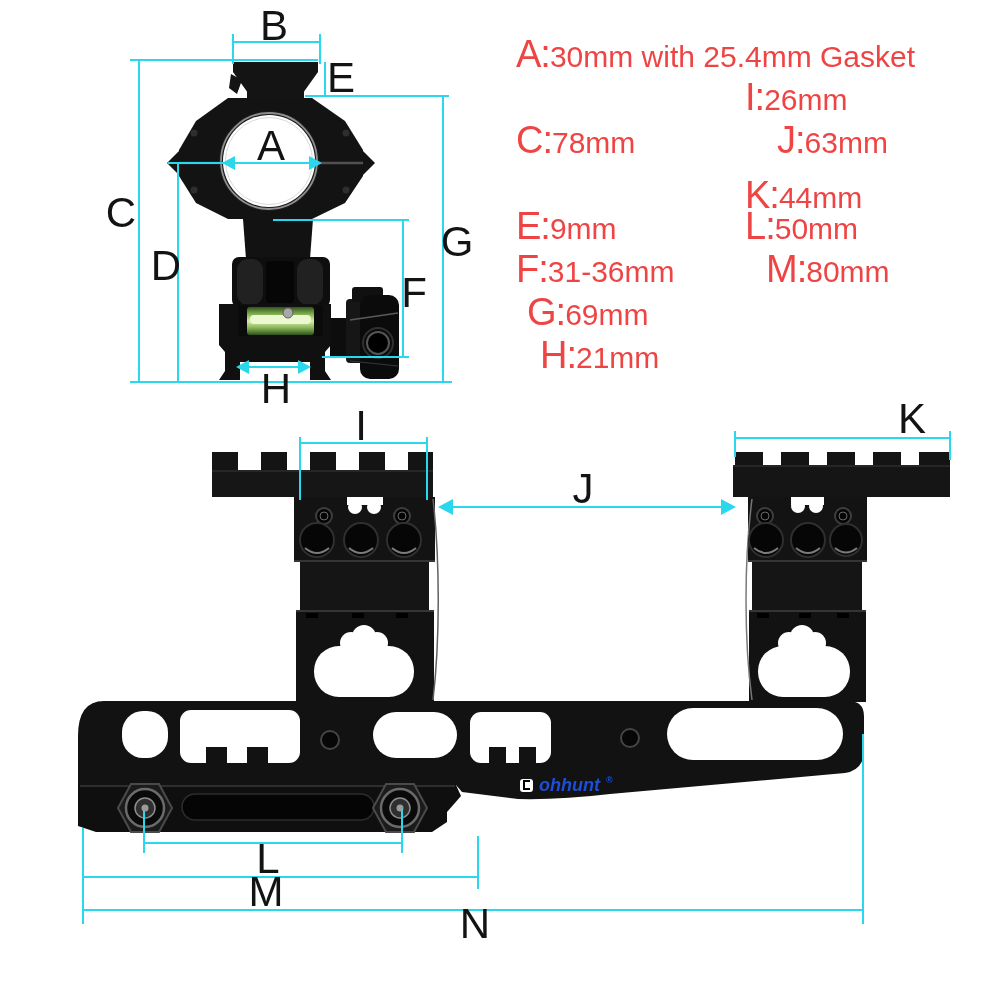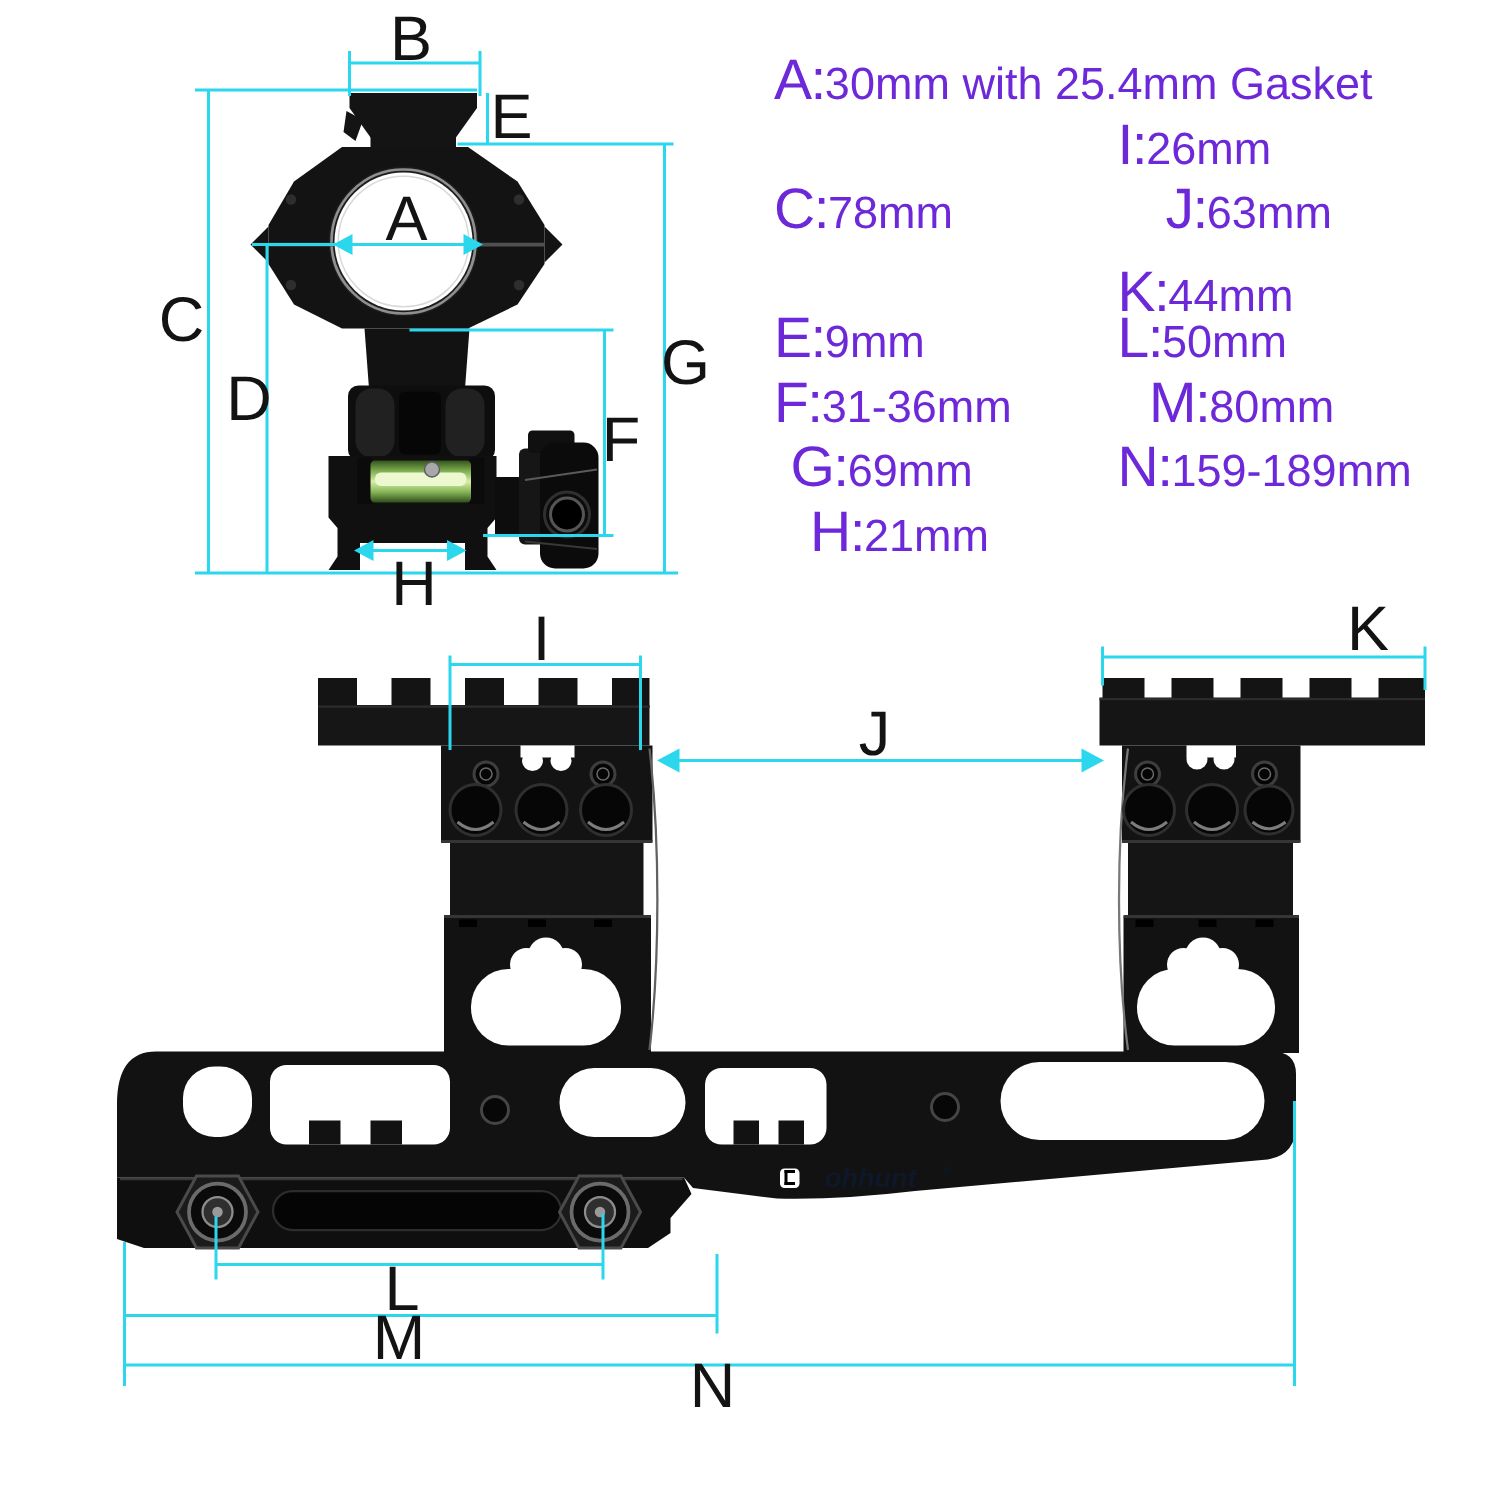--- a/index.html
+++ b/index.html
@@ -1,24 +1,24 @@
 <!DOCTYPE html>
 <html><head>
 <meta charset="utf-8">
 <style>
   html,body{margin:0;padding:0;background:#fff;}
   #stage{position:relative;width:1000px;height:1000px;background:#ffffff;overflow:hidden;
          font-family:"Liberation Sans",sans-serif;}
   #drawing{position:absolute;left:0;top:0;}
   .dim-label{position:absolute;transform:translate(-50%,-50%);font-size:42px;color:#131313;
              line-height:1;white-space:nowrap;}
-  .spec-row{position:absolute;white-space:nowrap;color:#6d28d9;line-height:1;text-align:center;}
+  .spec-row{position:absolute;white-space:nowrap;color:#ef4444;line-height:1;text-align:center;}
   .spec-letter{font-size:38px;letter-spacing:-1px;}
   .spec-value{font-size:30px;}
-  .logo{position:absolute;display:flex;align-items:center;gap:17px;color:#0f172a;
+  .logo{position:absolute;display:flex;align-items:center;gap:6px;color:#1d4ed8;
         font-style:italic;font-weight:bold;font-size:18px;line-height:1;text-align:right;}
   .logo-icon{width:13px;height:13px;background:#fff;border-radius:3px;display:flex;
              align-items:center;justify-content:center;flex:0 0 auto;}
   .logo-icon i{display:block;width:5px;height:6px;border:2px solid #000;border-right:none;}
   .logo-reg{font-size:9px;font-style:normal;transform:translateY(-5px);}
 </style>
 </head>
 <body>
 
 <div id="stage">
@@ -252,21 +252,20 @@
   <div class="spec-row" style="left:516px;top:207px"><span class="spec-letter">E:</span><span class="spec-value">9mm</span></div>
   <div class="spec-row" style="left:516px;top:250px"><span class="spec-letter">F:</span><span class="spec-value">31-36mm</span></div>
   <div class="spec-row" style="left:527px;top:293px"><span class="spec-letter">G:</span><span class="spec-value">69mm</span></div>
   <div class="spec-row" style="left:540px;top:336px"><span class="spec-letter">H:</span><span class="spec-value">21mm</span></div>
 
   <div class="spec-row" style="left:745px;top:78px"><span class="spec-letter">I:</span><span class="spec-value">26mm</span></div>
   <div class="spec-row" style="left:777px;top:121px"><span class="spec-letter">J:</span><span class="spec-value">63mm</span></div>
   <div class="spec-row" style="left:745px;top:176px"><span class="spec-letter">K:</span><span class="spec-value">44mm</span></div>
   <div class="spec-row" style="left:745px;top:207px"><span class="spec-letter">L:</span><span class="spec-value">50mm</span></div>
   <div class="spec-row" style="left:766px;top:250px"><span class="spec-letter">M:</span><span class="spec-value">80mm</span></div>
-  <div class="spec-row" style="left:745px;top:293px"><span class="spec-letter">N:</span><span class="spec-value">159-189mm</span></div>
 
   <div class="logo" style="left:520px;top:776px">
     <span class="logo-icon">
         <i></i>
       </span>
     <span class="logo-text">ohhunt</span>
     <span class="logo-reg">®</span>
   </div>
 
 </div>

